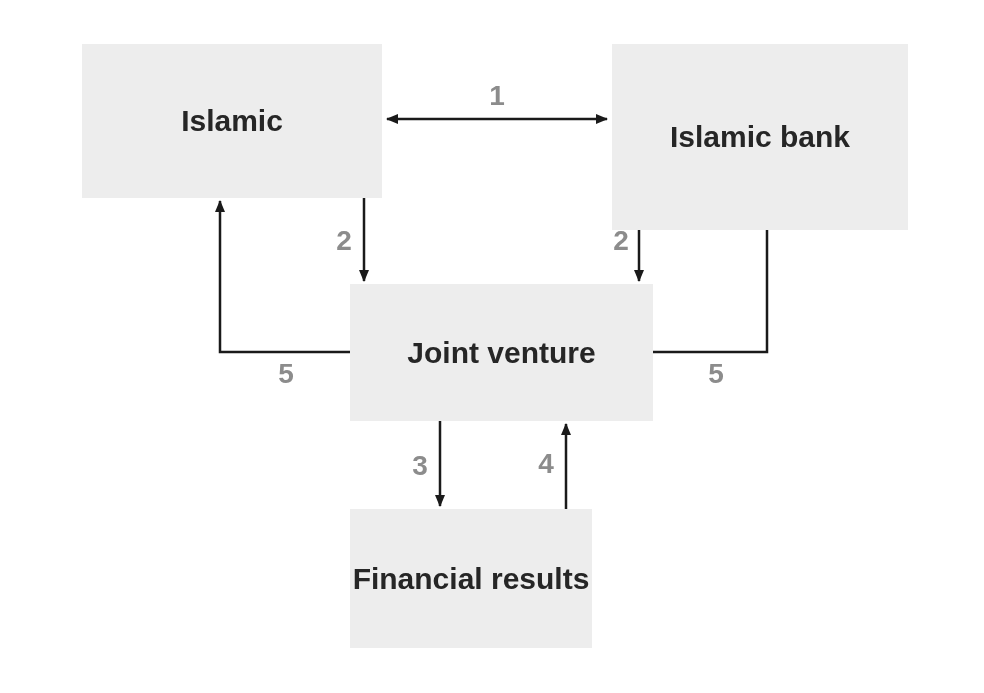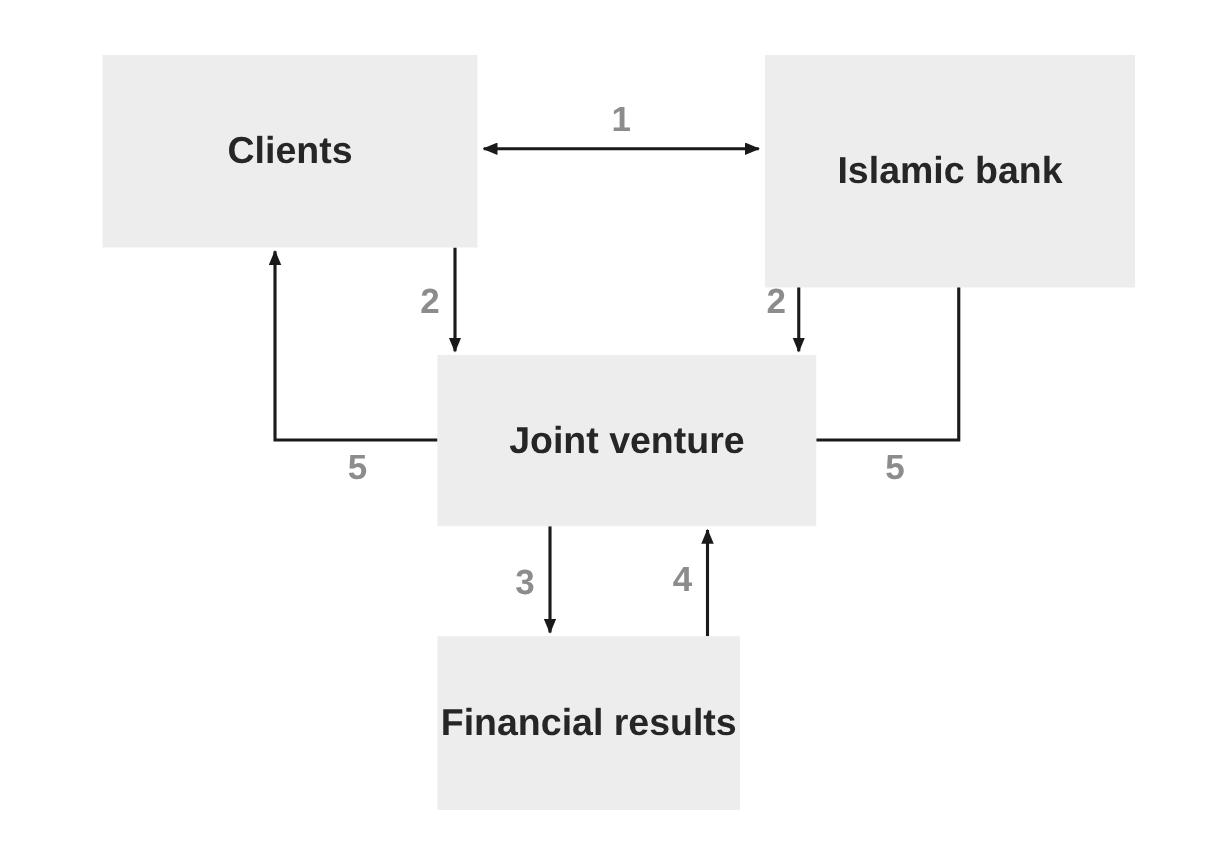--- a/index.html
+++ b/index.html
@@ -75,21 +75,21 @@
     <line x1="440" y1="421" x2="440" y2="506" marker-end="url(#arrow-end)"></line>
 
     <line x1="566" y1="509" x2="566" y2="424" marker-end="url(#arrow-end)"></line>
 
     <polyline points="350,352 220,352 220,201" marker-end="url(#arrow-end)"></polyline>
 
     <polyline points="653,352 767,352 767,201" marker-end="url(#arrow-end)"></polyline>
   </svg>
 
   <div class="node" style="left:82px; top:44px; width:300px; height:154px;">
-    <span class="node-label">Clients</span>
+    <span class="node-label">Islamic</span>
   </div>
 
   <div class="node" style="left:612px; top:44px; width:296px; height:186px;justify-content:center;">
     <span class="node-label">Islamic bank</span>
   </div>
 
   <div class="node" style="left:350px; top:284px; width:303px; height:137px;align-items:center;">
     <span class="node-label">Joint venture</span>
   </div>
 

